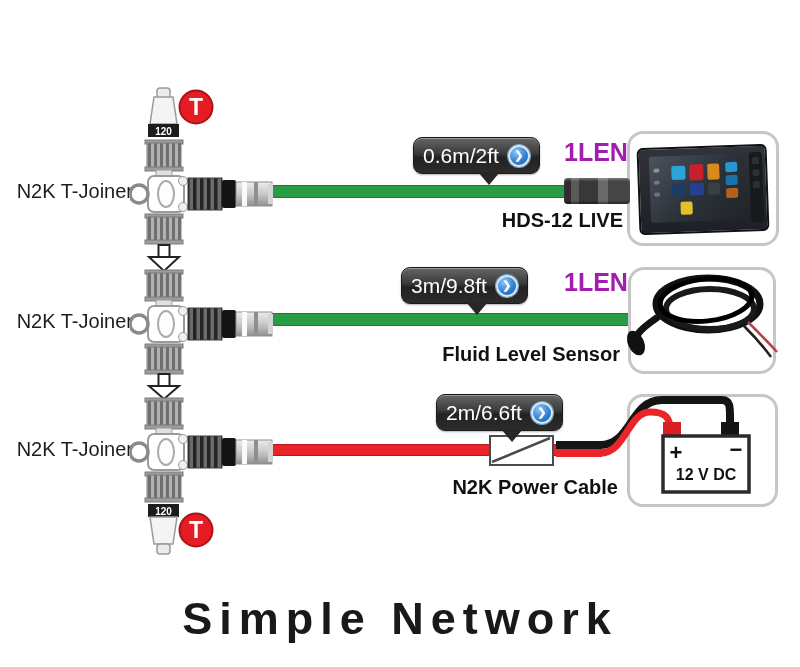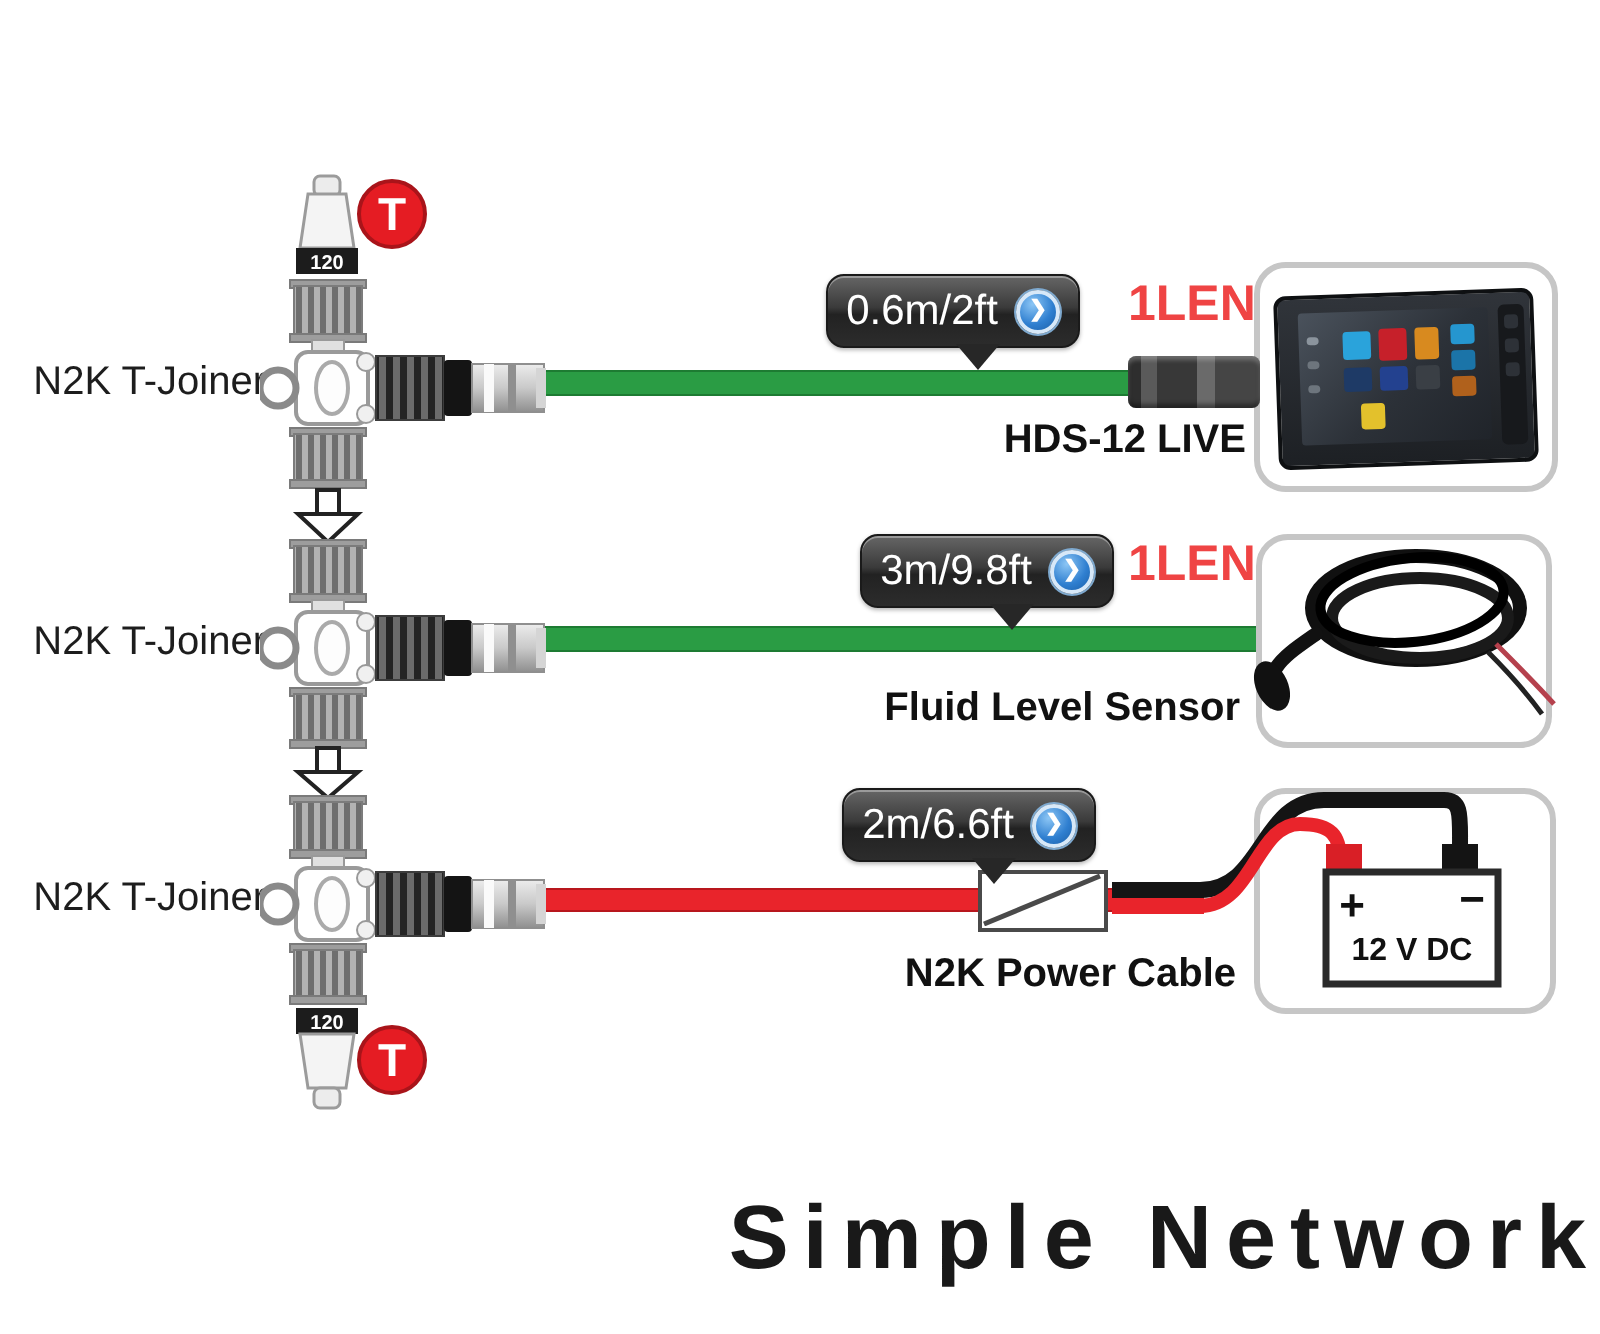--- a/index.html
+++ b/index.html
@@ -5,22 +5,22 @@
   * { margin:0; padding:0; box-sizing:border-box; }
   html,body { background:#ffffff; }
   body { font-family:"Liberation Sans", sans-serif; }
   #canvas { position:relative; width:800px; height:667px; background:#ffffff; overflow:hidden; }
 
   .abs { position:absolute; }
 
   
   .joiner-label { position:absolute; right:667px; font-size:20px; color:#1d1d1d; white-space:nowrap; }
   .device-label { position:absolute; font-size:20px; color:#111; white-space:nowrap;font-weight:bold; }
-  .len-tag { position:absolute; font-size:25px; font-weight:bold; color:#ef4444; white-space:nowrap; }
-  .main-title { position:absolute; left:0; right:0; top:593px; text-align:right;
+  .len-tag { position:absolute; font-size:25px; font-weight:bold; color:#a21caf; white-space:nowrap; }
+  .main-title { position:absolute; left:0; right:0; top:593px; text-align:center;
                 font-size:45px; font-weight:bold; letter-spacing:7px; color:#191919; }
 
   
   .cable { position:absolute; z-index:2; }
   .cable.green { background:#2a9c44; box-shadow:inset 0 1px 0 #1d7b32, inset 0 -1px 0 #1d7b32; }
   .cable.red   { background:#e9242b; box-shadow:inset 0 1px 0 #b8161d, inset 0 -1px 0 #b8161d; }
   .wire-bar-black { position:absolute; z-index:2; background:#151515; }
   .wire-bar-red   { position:absolute; z-index:2; background:#e9242b; }
 
   
@@ -226,21 +226,21 @@
   <svg class="abs" style="left:620px; top:272px; z-index:2;" width="160" height="100" viewBox="0 0 160 100">
     <ellipse cx="88" cy="32" rx="52" ry="26" fill="none" stroke="#101010" stroke-width="7"></ellipse>
     <ellipse cx="90" cy="37" rx="44" ry="20" fill="none" stroke="#1a1a1a" stroke-width="6"></ellipse>
     <ellipse cx="86" cy="28" rx="46" ry="21" fill="none" stroke="#000000" stroke-width="5" transform="rotate(-6 86 28)"></ellipse>
     <path d="M 38,45 C 28,52 22,56 18,62" fill="none" stroke="#111" stroke-width="7" stroke-linecap="round"></path>
     <ellipse cx="16" cy="71" rx="8" ry="13" fill="#111" transform="rotate(-24 16 71)"></ellipse>
     <path d="M 128,50 C 140,62 148,70 157,80" fill="none" stroke="#b5414d" stroke-width="2.5"></path>
     <path d="M 124,54 C 136,66 143,74 151,85" fill="none" stroke="#222" stroke-width="2.5"></path>
   </svg>
 
-  <div class="callout" style="left:430px; top:267px;">
+  <div class="callout" style="left:401px; top:267px;">
     <span>3m/9.8ft</span>
     <span class="blue-orb">❯</span>
   </div>
   <div class="len-tag" style="left:564px; top:268px;">1LEN</div>
   <div class="device-label" style="right:180px; top:343px;text-align:center;">Fluid Level Sensor</div>
 
   <div class="cable red" style="left:268px; top:444px; width:294px; height:12px;"></div>
   <div class="fuse" style="left:489px; top:435px; width:65px; height:31px;">
     <svg width="60" height="26" viewBox="0 0 60 26">
         <line x1="1" y1="25" x2="59" y2="1" stroke="#4a4a4a" stroke-width="2.5"></line>
@@ -254,21 +254,21 @@
     <path d="M 0,55 C 32,55 30,10 62,10 L 122,10 C 131,10 130,18 130,34" fill="none" stroke="#141414" stroke-width="8"></path>
     <path d="M 0,63 C 26,63 28,22 50,22 C 66,22 70,28 70,40" fill="none" stroke="#e9242b" stroke-width="7"></path>
     <rect x="63" y="32" width="18" height="14" fill="#d91f26"></rect>
     <rect x="121" y="32" width="18" height="14" fill="#141414"></rect>
     <rect x="63" y="46" width="86" height="56" fill="#ffffff" stroke="#2a2a2a" stroke-width="3.5"></rect>
     <text x="76" y="70" font-size="22" font-weight="bold" fill="#111" text-anchor="middle">+</text>
     <text x="136" y="67" font-size="22" font-weight="bold" fill="#111" text-anchor="middle">−</text>
     <text x="106" y="90" font-size="16" font-weight="bold" fill="#111" text-anchor="middle">12 V DC</text>
   </svg>
 
-  <div class="callout" style="left:421px; top:394px;">
+  <div class="callout" style="left:436px; top:394px;">
     <span>2m/6.6ft</span>
     <span class="blue-orb">❯</span>
   </div>
   <div class="device-label" style="right:182px; top:476px;margin-left:35px;">N2K Power Cable</div>
 
   <div class="main-title">Simple Network</div>
 
 </div>
 
 </body></html>

